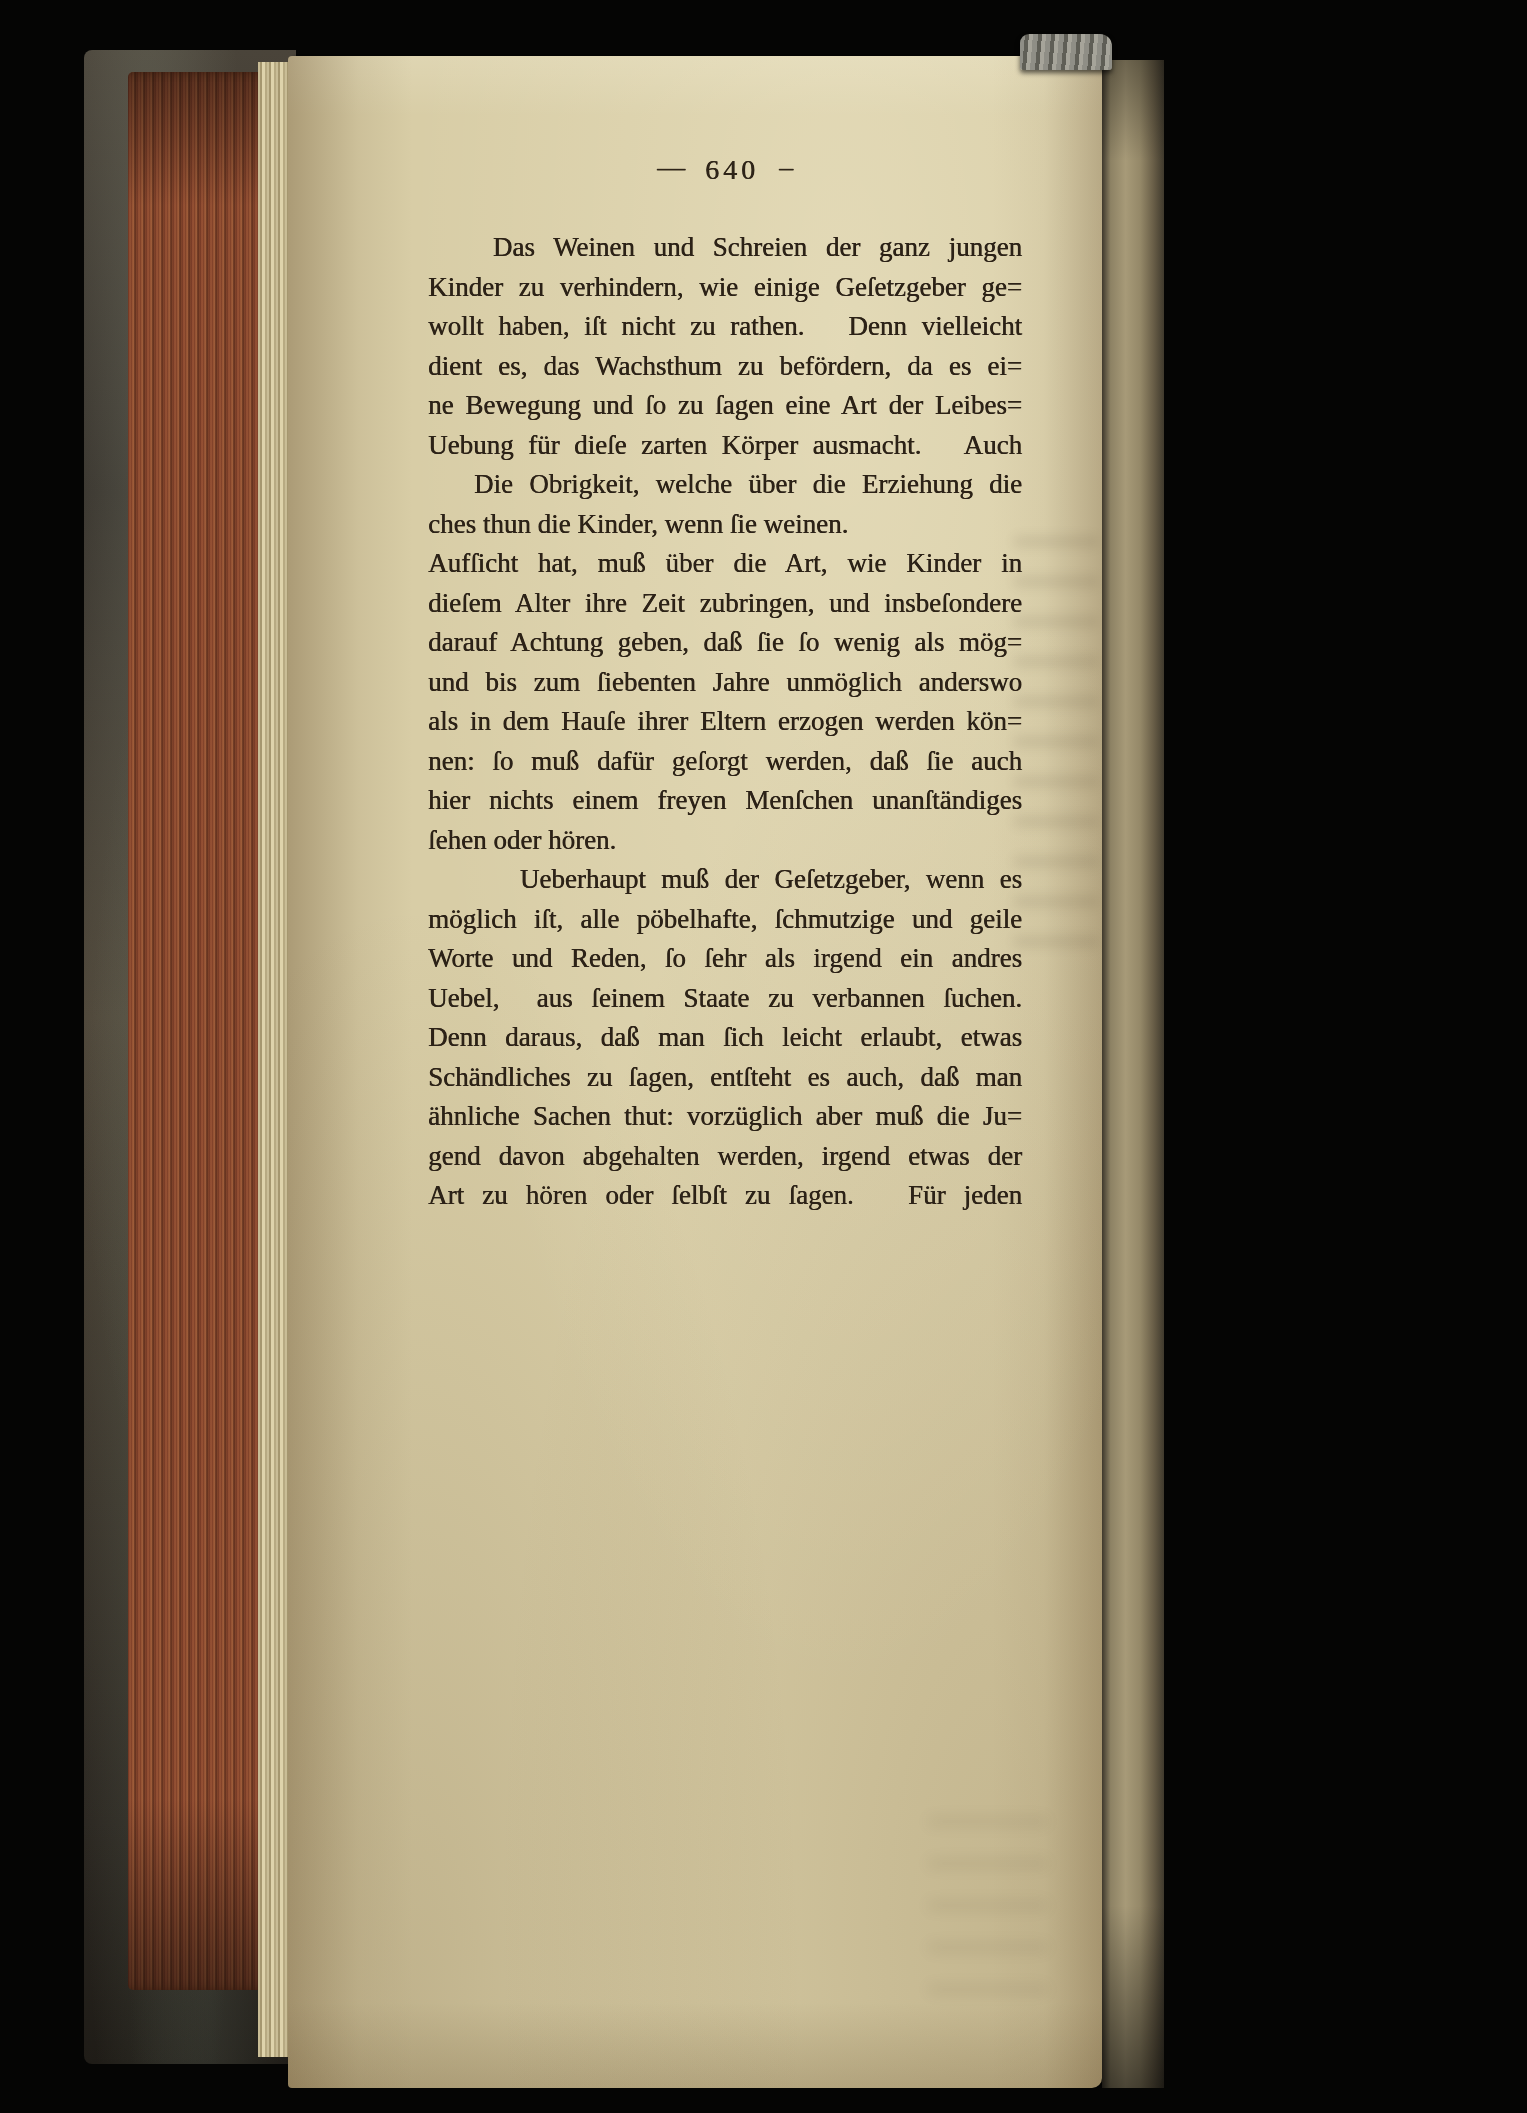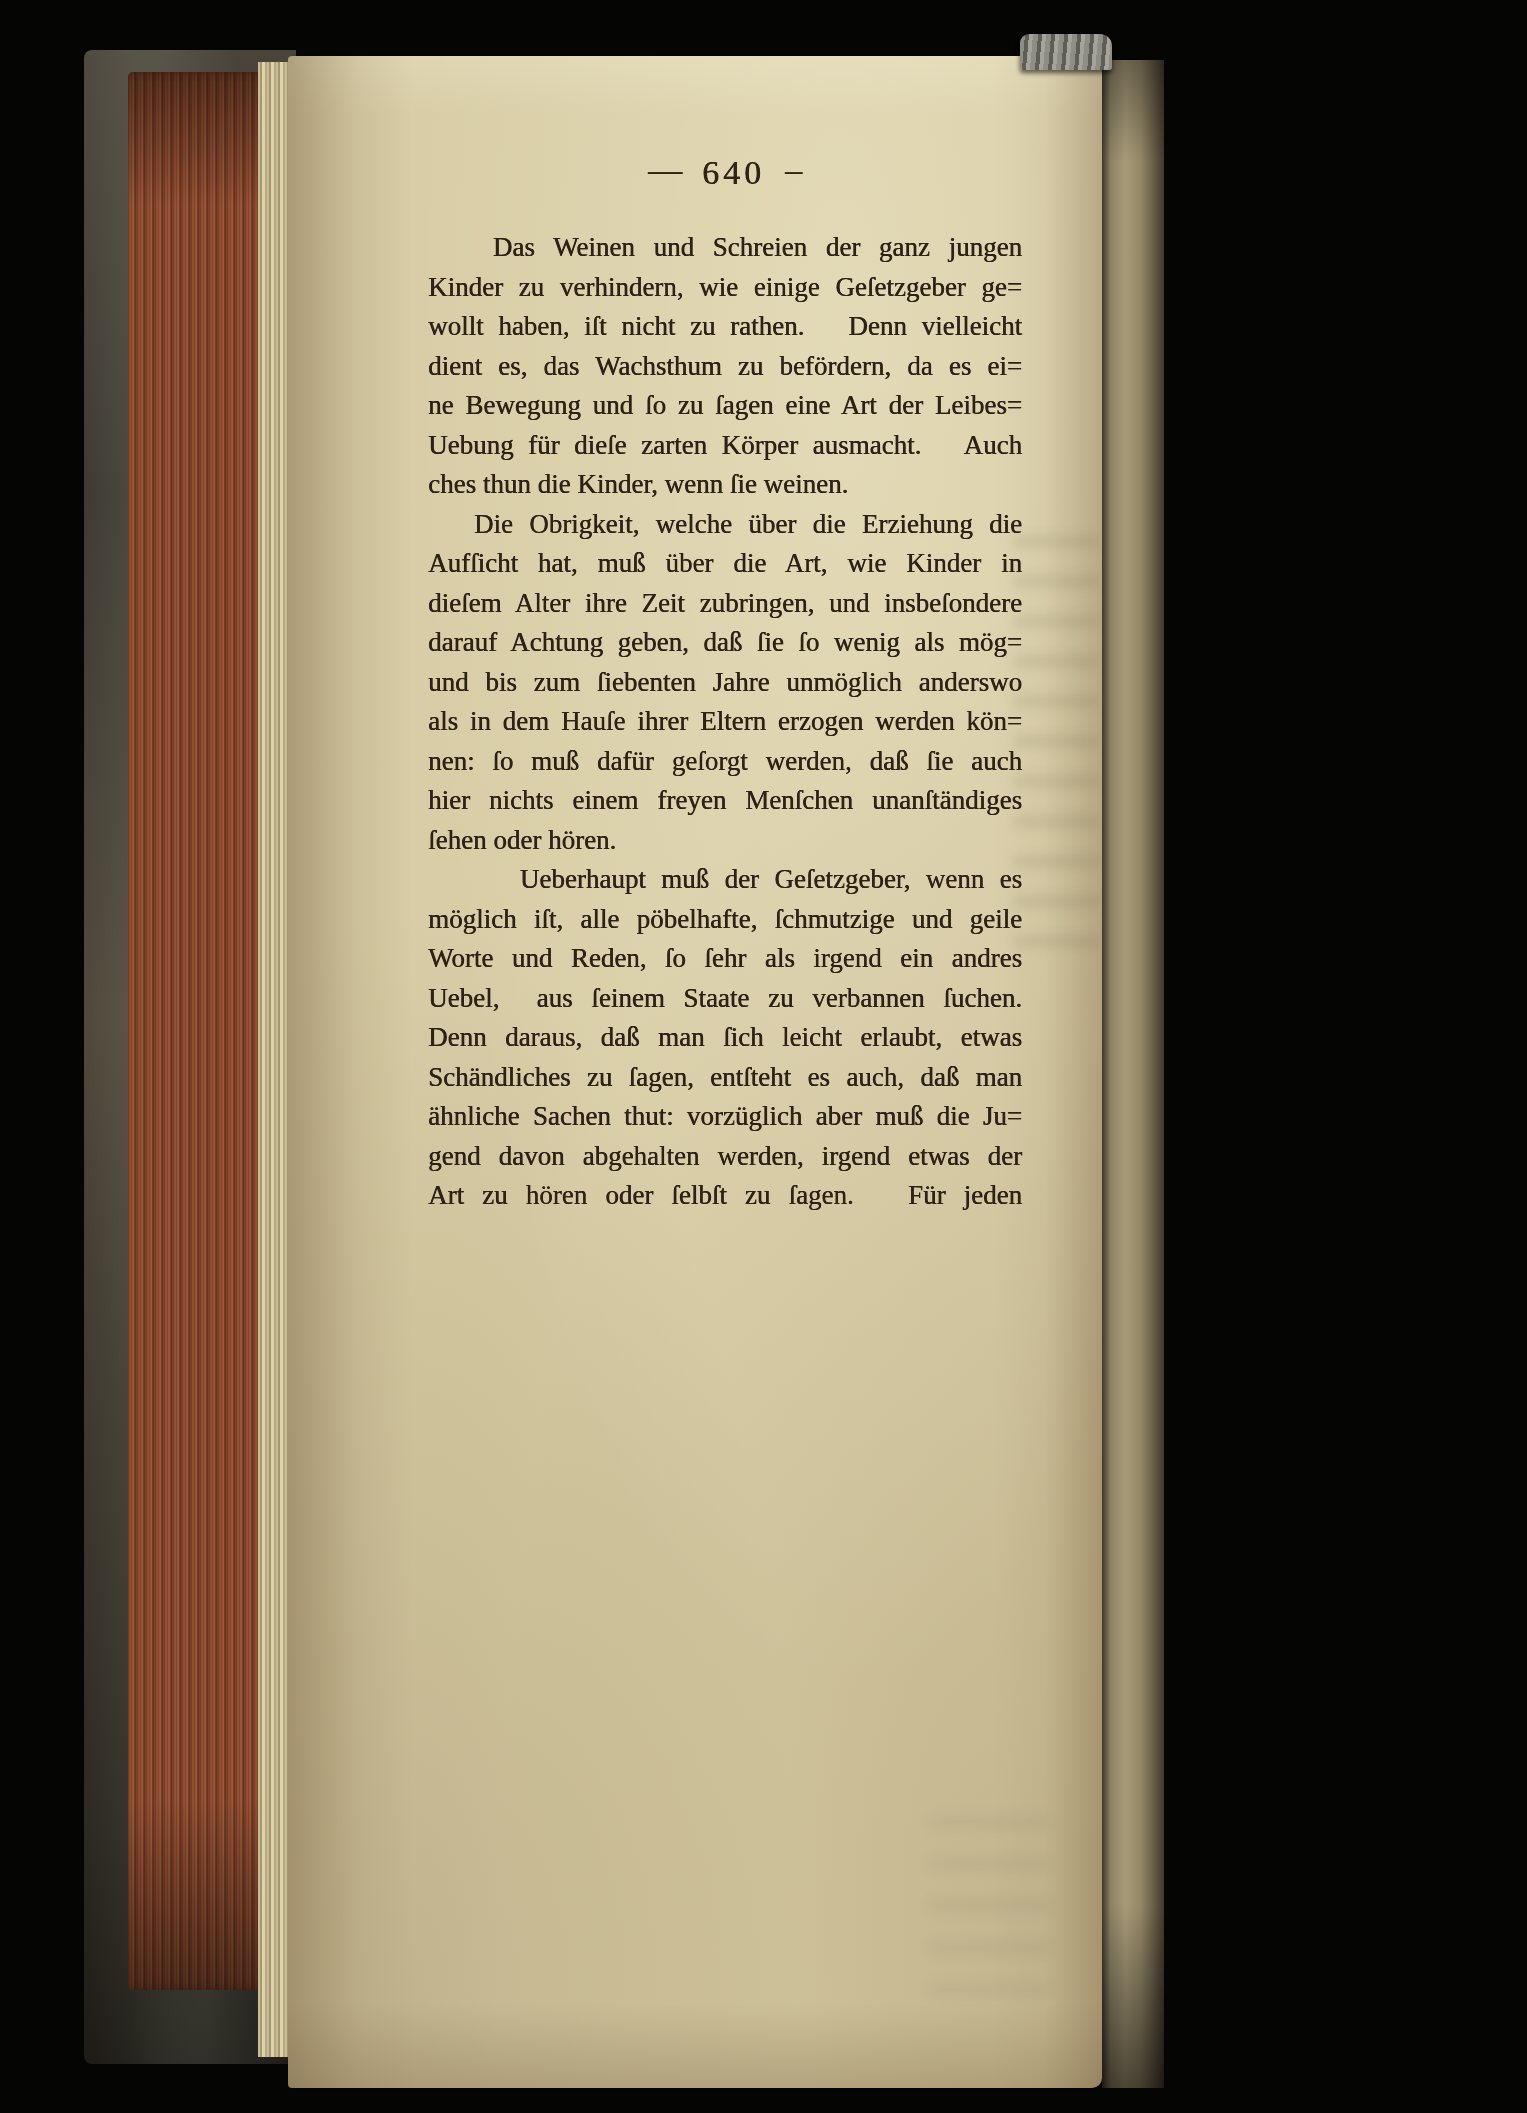--- a/index.html
+++ b/index.html
@@ -58,21 +58,21 @@
   
   .headband{
     position:absolute;left:1020px;top:34px;width:92px;height:36px;
     border-radius:9px 12px 3px 3px;
     background:repeating-linear-gradient(95deg,#8f8e86 0 5px,#5f5e56 5px 9px,#a6a49a 9px 13px);
     box-shadow:0 3px 5px rgba(0,0,0,0.6);
   }
   
   .page-header{
     position:absolute;left:140px;top:98px;width:594px;
-    text-align:center;font-size:34px;color:#2e2418;
+    text-align:center;font-size:28px;color:#2e2418;
     text-shadow:0.4px 0 0 currentColor;
   }
   .page-header .dash{margin:0 20px;position:relative;top:-3px;}
   .page-header .pagenum{letter-spacing:4px;}
   
   .text-block{
     position:absolute;left:140px;top:172px;width:594px;
     font-size:27px;line-height:39.5px;color:#2c2217;
   }
   .text-line{
@@ -107,22 +107,22 @@
     <div class="page-header">
       <span class="dash">—</span><span class="pagenum">640</span><span class="dash">–</span>
     </div>
     <div class="text-block" id="text-block">
         <div class="text-line para-0 first">Das Weinen und Schreien der ganz jungen</div>
         <div class="text-line para-0">Kinder zu verhindern, wie einige Geſetzgeber ge=</div>
         <div class="text-line para-0">wollt haben, iſt nicht zu rathen.   Denn vielleicht</div>
         <div class="text-line para-0">dient es, das Wachsthum zu befördern, da es ei=</div>
         <div class="text-line para-0">ne Bewegung und ſo zu ſagen eine Art der Leibes=</div>
         <div class="text-line para-0">Uebung für dieſe zarten Körper ausmacht.   Auch</div>
+        <div class="text-line para-1 first">Die Obrigkeit, welche über die Erziehung die</div>
         <div class="text-line para-0 short-last">ches thun die Kinder, wenn ſie weinen.</div>
-        <div class="text-line para-1 first">Die Obrigkeit, welche über die Erziehung die</div>
         <div class="text-line para-1">Aufſicht hat, muß über die Art, wie Kinder in</div>
         <div class="text-line para-1">dieſem Alter ihre Zeit zubringen, und insbeſondere</div>
         <div class="text-line para-1">darauf Achtung geben, daß ſie ſo wenig als mög=</div>
         <div class="text-line para-1">und bis zum ſiebenten Jahre unmöglich anderswo</div>
         <div class="text-line para-1">als in dem Hauſe ihrer Eltern erzogen werden kön=</div>
         <div class="text-line para-1">nen: ſo muß dafür geſorgt werden, daß ſie auch</div>
         <div class="text-line para-1">hier nichts einem freyen Menſchen unanſtändiges</div>
         <div class="text-line para-1 short-last">ſehen oder hören.</div>
         <div class="text-line para-2 first">Ueberhaupt muß der Geſetzgeber, wenn es</div>
         <div class="text-line para-2">möglich iſt, alle pöbelhafte, ſchmutzige und geile</div>

